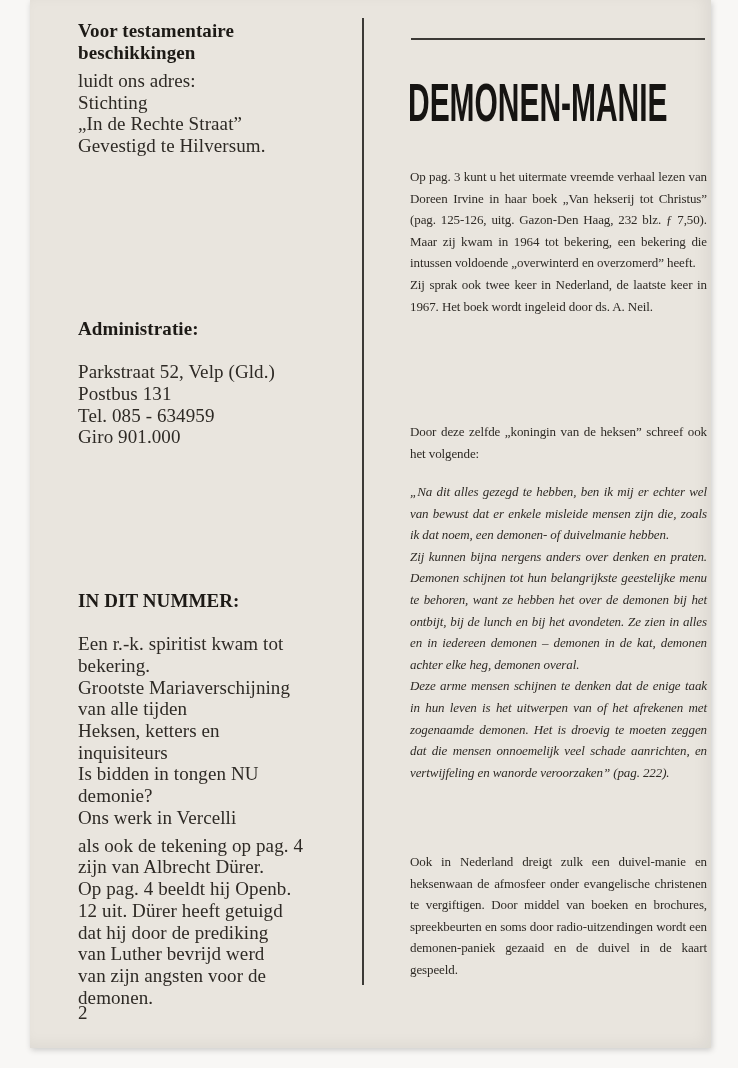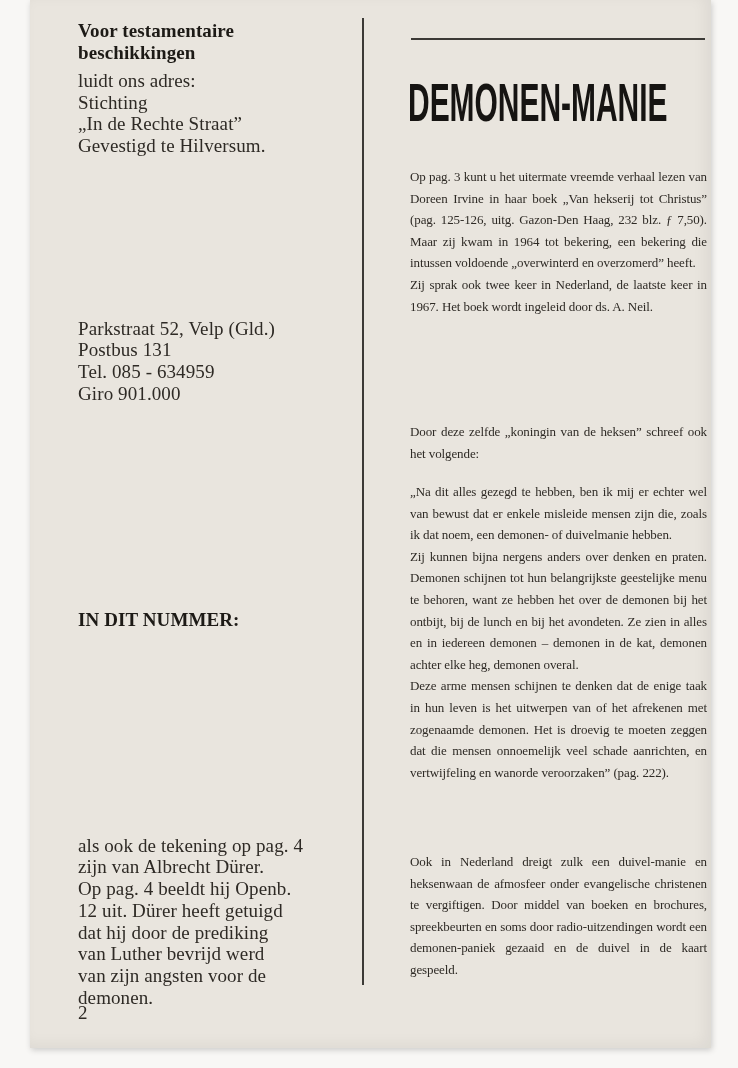--- a/index.html
+++ b/index.html
@@ -61,46 +61,56 @@
     transform-origin:0 0;
     white-space:nowrap;
   }
   .col-right .flow{
     position:absolute; left:0; width:100%;
     font-size:13px; line-height:21.6px;
     text-align:justify;
     letter-spacing:-0.1px;
   }
   .col-right .flow p{margin:0;}
-  .quote{}
+  .quote{font-style:italic;}
 </style>
 </head>
 <body>
 
 <div class="page">
 
   <div class="col-left">
     <div class="block bold" style="top:20px">Voor testamentaire
 beschikkingen</div>
 
     <div class="block" style="top:70px">luidt ons adres:
 Stichting
 „In de Rechte Straat”
 Gevestigd te Hilversum.</div>
 
 
     <div class="block" style="top:296px">
+      <div class="bold">Administratie:</div>
       <div>Parkstraat 52, Velp (Gld.)
 Postbus 131
 Tel. 085 - 634959
 Giro 901.000</div>
     </div>
 
-    <div class="block" style="top:587px">
+    <div class="block" style="top:568px">
       <div class="bold">IN DIT NUMMER:</div>
+      <div>Een r.-k. spiritist kwam tot
+bekering.
+Grootste Mariaverschijning
+van alle tijden
+Heksen, ketters en
+inquisiteurs
+Is bidden in tongen NU
+demonie?
+Ons werk in Vercelli</div>
     </div>
 
     <div class="block" style="top:813px">
       <div>als ook de tekening op pag. 4
 zijn van Albrecht Dürer.
 Op pag. 4 beeldt hij Openb.
 12 uit. Dürer heeft getuigd
 dat hij door de prediking
 van Luther bevrijd werd
 van zijn angsten voor de

